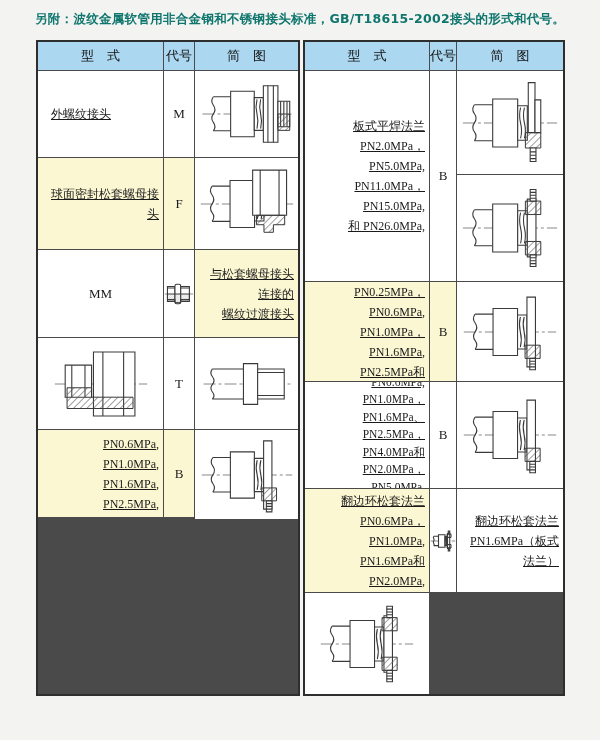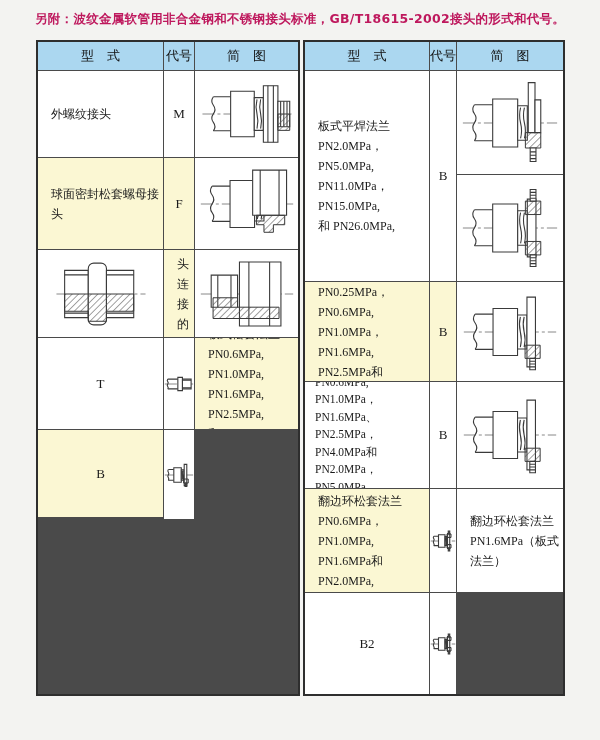--- a/index.html
+++ b/index.html
@@ -1,31 +1,31 @@
 <!DOCTYPE html>
 <html><head>
 <meta charset="utf-8">
 <style>
   html,body{margin:0;padding:0;}
   .page{position:relative;width:600px;height:740px;background:#f3f3f1;
         font-family:"Liberation Serif","DejaVu Serif",serif;color:#1a1a1a;}
   .title{position:absolute;left:35px;top:11px;width:545px;
          font-family:"DejaVu Sans","Liberation Sans",sans-serif;
-         font-weight:bold;font-size:12.5px;letter-spacing:.3px;color:#be185d;}
+         font-weight:bold;font-size:12.5px;letter-spacing:.3px;color:#0f766e;}
   .table{position:absolute;left:36px;top:40px;display:flex;gap:3px;}
   .half{box-sizing:border-box;border:2px solid #2e2e2e;background:#4a4a4a;
         display:grid;gap:1px;height:656px;}
   .half.left{width:264px;grid-template-columns:125px 30px 1fr;
              grid-template-rows:28px 86px 91px 87px 91px 87px 1fr;}
   .half.right{width:262px;grid-template-columns:124px 26px 1fr;
               grid-template-rows:28px 210px 99px 106px 103px 1fr;}
-  .cell{background:#fff;display:flex;align-items:center;overflow:hidden;}
+  .cell{background:#fff;display:flex;align-items:center;overflow:hidden;text-align:right;}
   .th{background:#abd7f0;justify-content:center;font-size:13px;color:#111;}
   .type{padding:4px 4px 4px 13px;font-size:12px;line-height:20px;
-        white-space:pre-line;}
+        white-space:pre-line;text-decoration:underline;}
   .type.tight{line-height:17.5px;font-size:11.5px;padding-left:10px;}
   .code{justify-content:center;font-size:13px;}
   .hl{background:#fbf7d3;}
   .diag{justify-content:center;}
   .diag-split{background:#4a4a4a;display:grid;gap:1px;}
   .split-l{grid-template-rows:89px 1fr;}
   .split-r{grid-template-rows:103px 1fr;}
   .dwg{display:block;}
   svg line,svg path,svg rect{vector-effect:non-scaling-stroke;}
 </style>
@@ -170,20 +170,21 @@
       </div>
 
       <div class="cell type hl">球面密封松套螺母接头</div>
       <div class="cell code hl">F</div>
       <div class="cell diag">
         <svg class="dwg" viewBox="0 0 104 88" width="98" height="84">
             <use href="#sym-loose-nut"></use>
           </svg>
       </div>
 
+      <div class="cell code">MM</div>
       <div class="cell diag">
         <svg class="dwg" viewBox="0 0 104 88" width="98" height="80">
             <use href="#sym-ext-adapter"></use>
           </svg>
       </div>
 
       <div class="cell type hl">与松套螺母接头连接的
 螺纹过渡接头</div>
       <div class="cell diag">
         <svg class="dwg" viewBox="0 0 104 88" width="98" height="84">
@@ -268,21 +269,20 @@
 PN0.6MPa，PN1.0MPa,
 PN1.6MPa和PN2.0MPa,</div>
       <div class="cell diag">
         <svg class="dwg" viewBox="0 0 104 88" width="98" height="90">
             <use href="#sym-flange-bolted"></use>
           </svg>
       </div>
 
       <div class="cell type">翻边环松套法兰
 PN1.6MPa（板式法兰）</div>
-      <div class="cell code">B2</div>
       <div class="cell diag">
         <svg class="dwg" viewBox="0 0 104 88" width="98" height="88">
             <use href="#sym-flange-bolted"></use>
           </svg>
       </div>
     </div>
 
   </div>
 </div>
 

